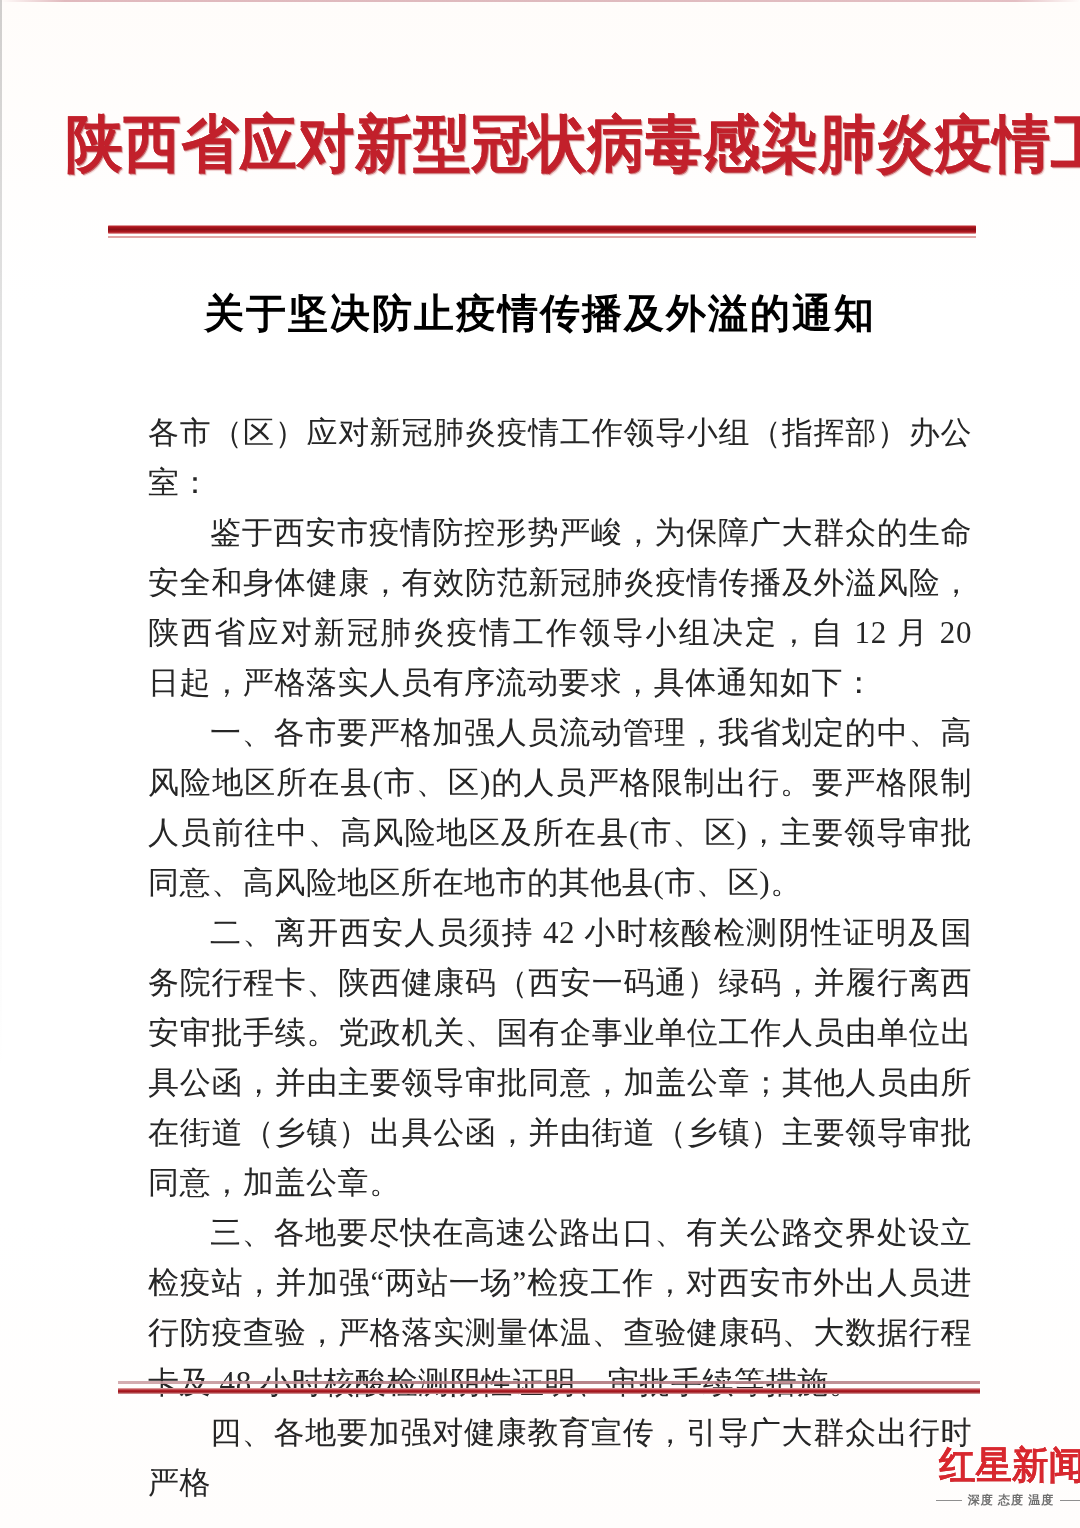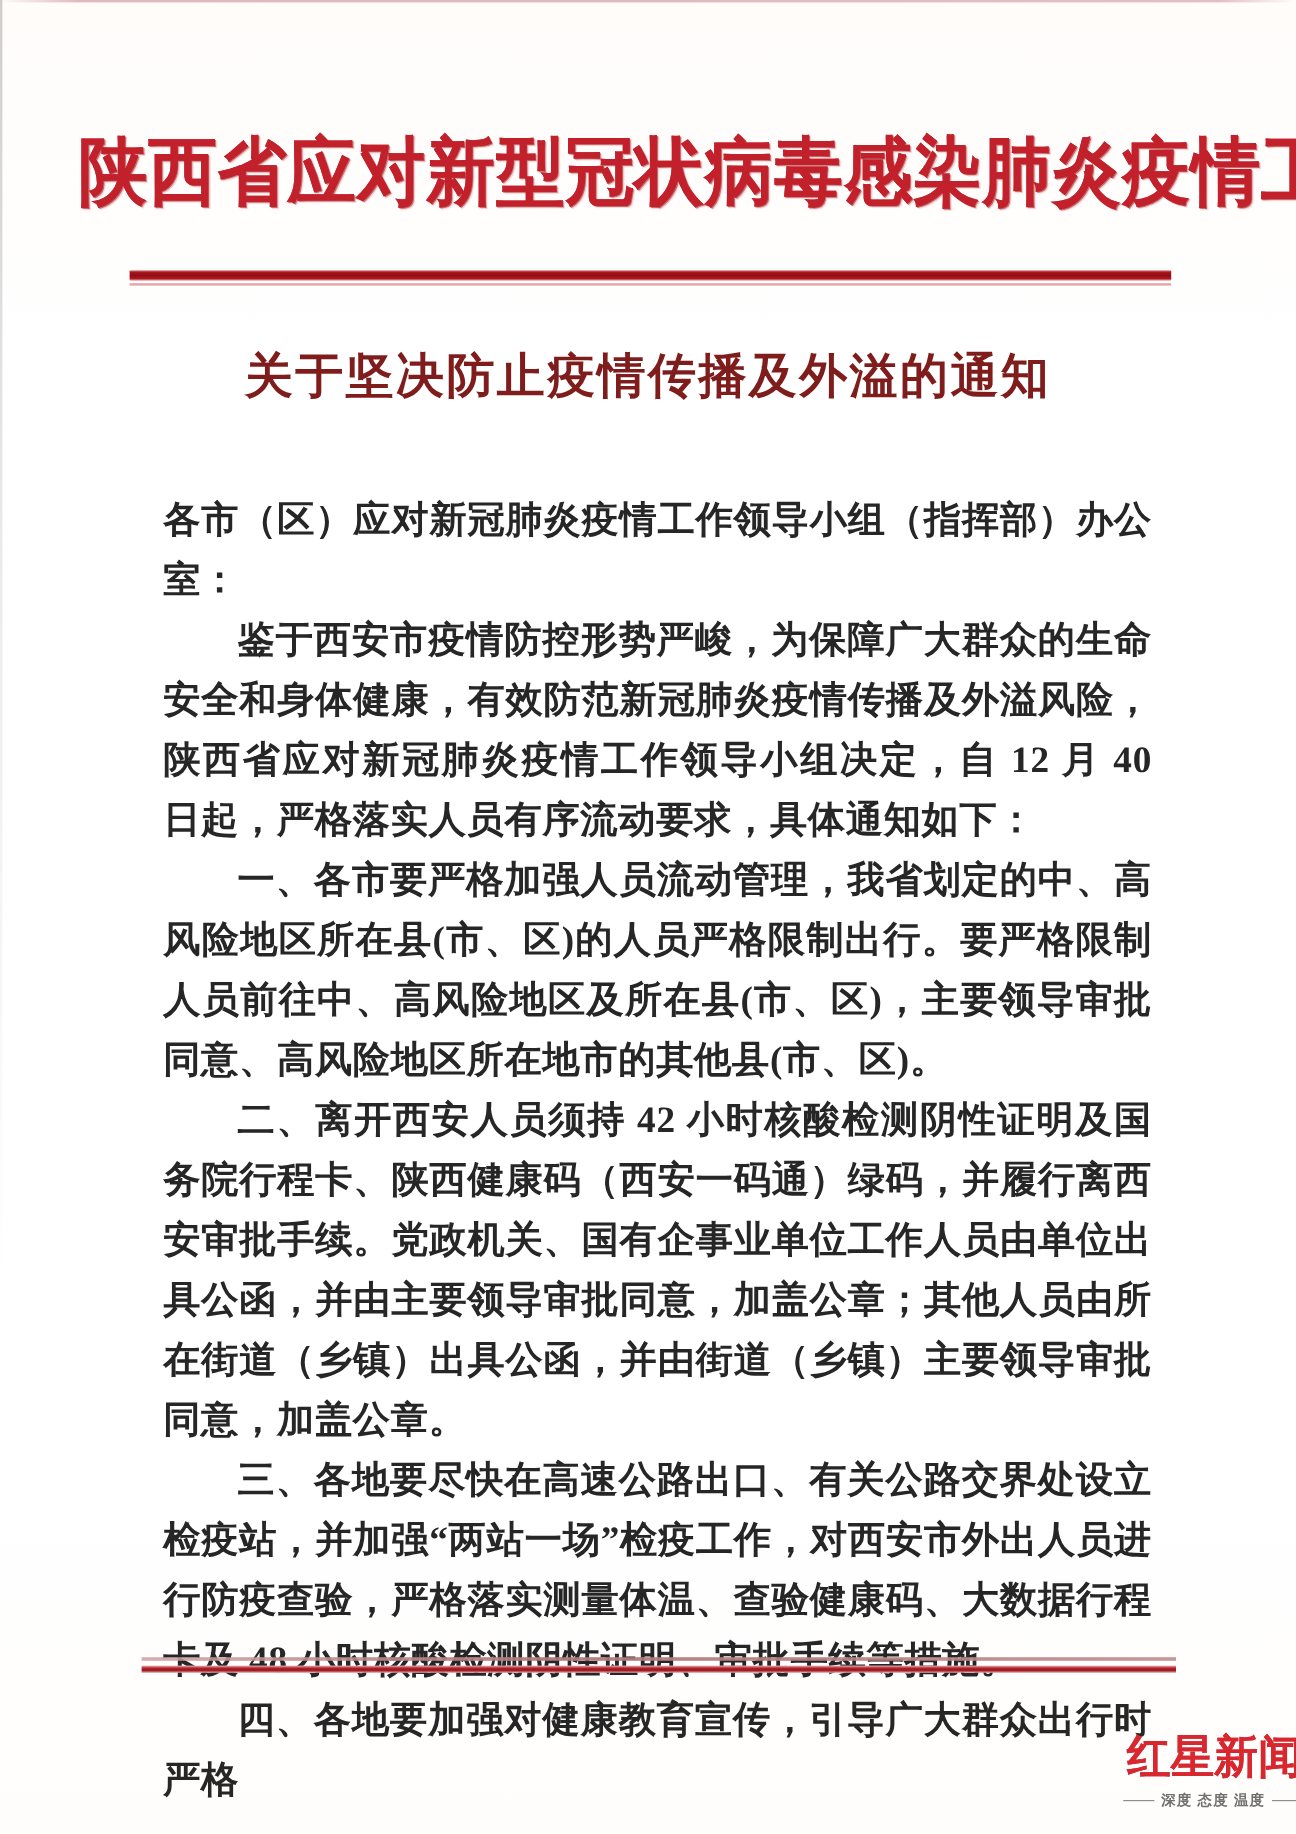--- a/index.html
+++ b/index.html
@@ -113,30 +113,29 @@
     position: absolute;
     top: 286px;
     left: 0;
     width: 1080px;
     text-align: center;
     font-family: "Liberation Serif", "DejaVu Serif", serif;
     font-weight: bold;
     font-size: 40px;
     line-height: 56px;
     letter-spacing: 2px;
-    color: #7f1d1d;
+    color: #000000;
   }
 
   
   .body-block {
     position: absolute;
     top: 408px;
-    left: 136px;
+    left: 148px;
     width: 824px;
-    font-weight: bold;
   }
   .para {
     font-family: "Liberation Serif", "DejaVu Serif", serif;
     font-size: 31px;
     line-height: 50px;
     color: #262626;
     text-align: justify;
     text-justify: inter-ideograph;
     letter-spacing: 0.6px;
     margin: 0;
@@ -236,21 +235,21 @@
   <div class="letterhead">
     <div class="letterhead-title">陕西省应对新型冠状病毒感染肺炎疫情工作领导小组办公室</div>
   </div>
   <div class="letterhead-rule"></div>
   <div class="letterhead-rule-thin"></div>
 
   <div class="doc-title">关于坚决防止疫情传播及外溢的通知</div>
 
   <div class="body-block">
     <p class="para">各市（区）应对新冠肺炎疫情工作领导小组（指挥部）办公室：</p>
-    <p class="para indent">鉴于西安市疫情防控形势严峻，为保障广大群众的生命安全和身体健康，有效防范新冠肺炎疫情传播及外溢风险，陕西省应对新冠肺炎疫情工作领导小组决定，自 12 月 40 日起，严格落实人员有序流动要求，具体通知如下：</p>
+    <p class="para indent">鉴于西安市疫情防控形势严峻，为保障广大群众的生命安全和身体健康，有效防范新冠肺炎疫情传播及外溢风险，陕西省应对新冠肺炎疫情工作领导小组决定，自 12 月 20 日起，严格落实人员有序流动要求，具体通知如下：</p>
     <p class="para indent">一、各市要严格加强人员流动管理，我省划定的中、高风险地区所在县(市、区)的人员严格限制出行。要严格限制人员前往中、高风险地区及所在县(市、区)，主要领导审批同意、高风险地区所在地市的其他县(市、区)。</p>
     <p class="para indent">二、离开西安人员须持 42 小时核酸检测阴性证明及国务院行程卡、陕西健康码（西安一码通）绿码，并履行离西安审批手续。党政机关、国有企事业单位工作人员由单位出具公函，并由主要领导审批同意，加盖公章；其他人员由所在街道（乡镇）出具公函，并由街道（乡镇）主要领导审批同意，加盖公章。</p>
     <p class="para indent">三、各地要尽快在高速公路出口、有关公路交界处设立检疫站，并加强“两站一场”检疫工作，对西安市外出人员进行防疫查验，严格落实测量体温、查验健康码、大数据行程卡及 48 小时核酸检测阴性证明、审批手续等措施。</p>
     <p class="para indent">四、各地要加强对健康教育宣传，引导广大群众出行时严格</p>
   </div>
 
   <div class="footer-rule-wrap">
     <div class="footer-rule-a"></div>
     <div class="footer-rule-b"></div>
   </div>

